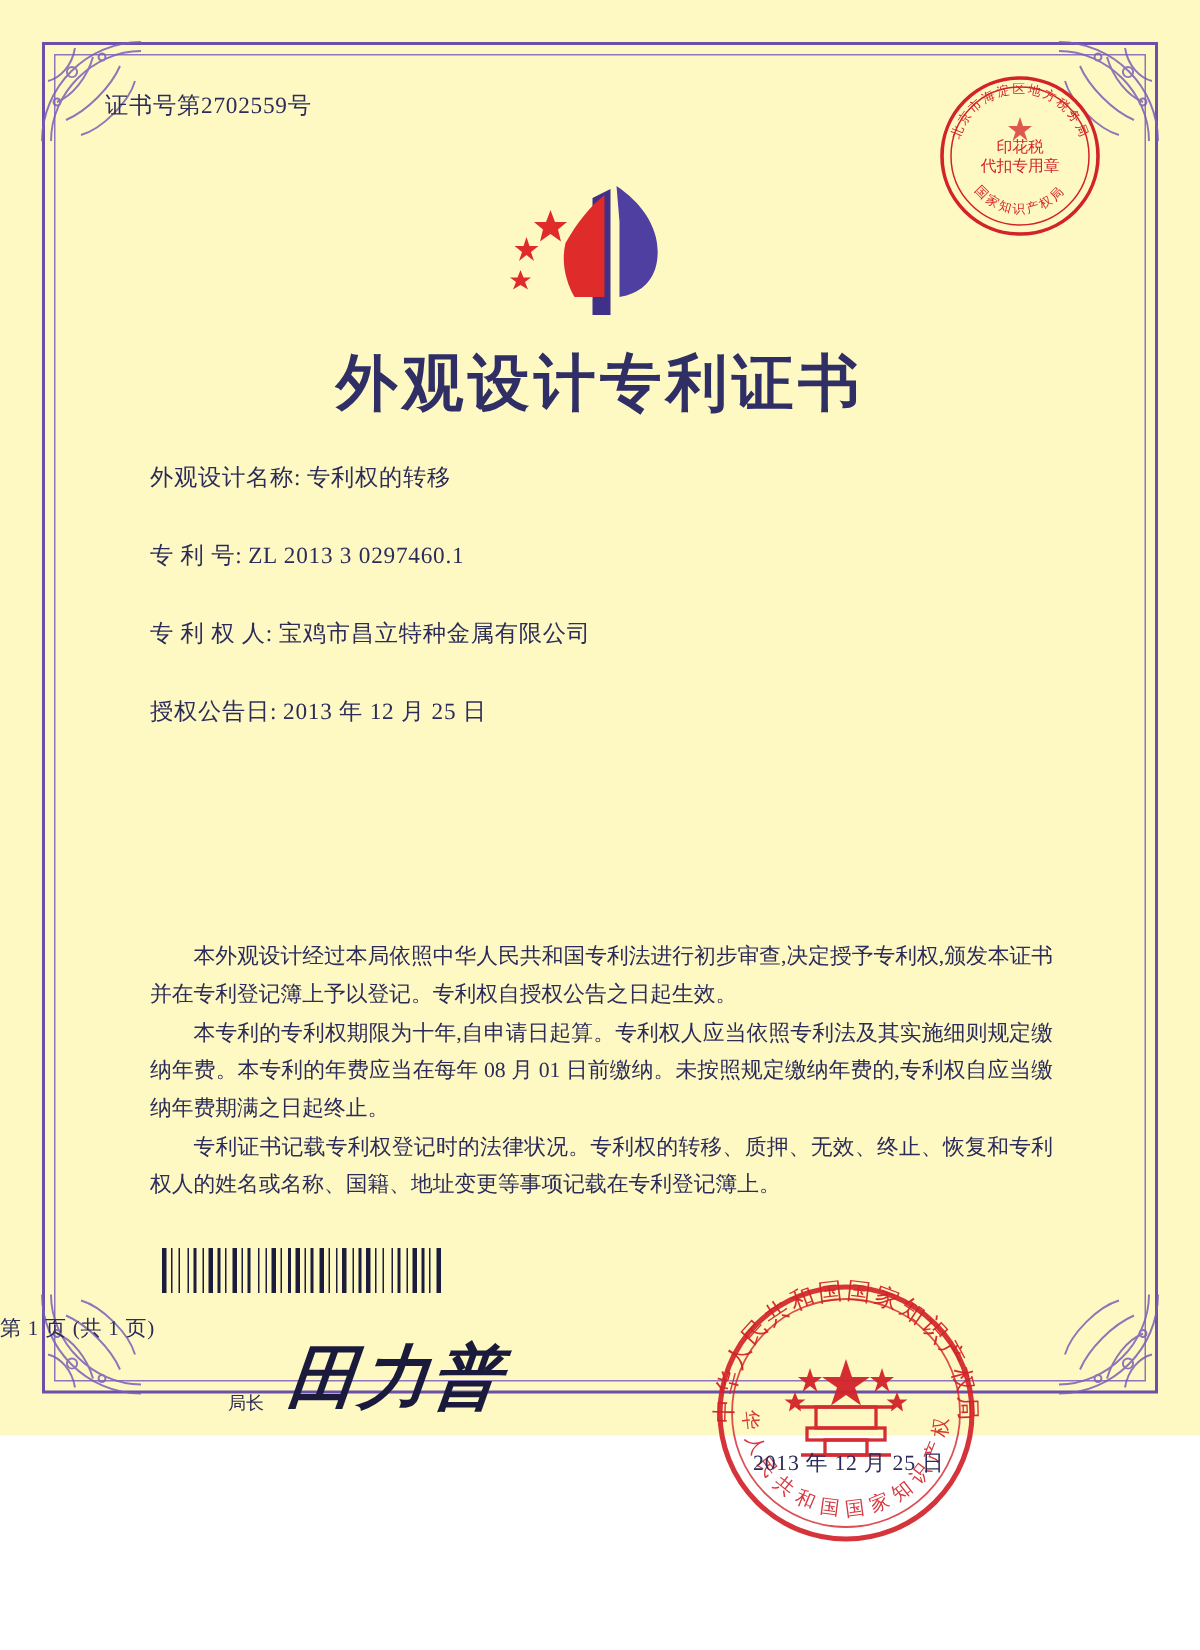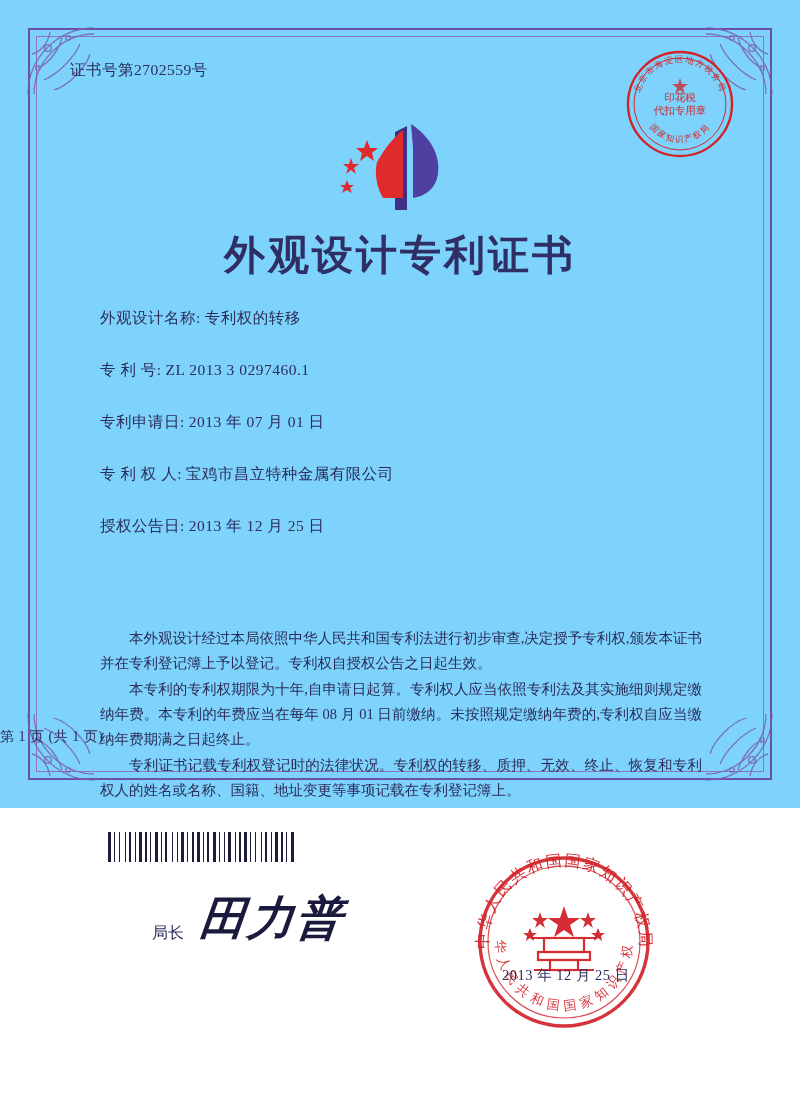--- a/index.html
+++ b/index.html
@@ -11,22 +11,22 @@
     height: 1100px;
     background: #ffffff;
     font-family: "Liberation Serif", serif;
     color: #2a2a55;
     overflow: hidden;
   }
 
   .page {
     position: relative;
     width: 800px;
-    height: 808px;
-    background: #7dd3fc;
+    height: 957px;
+    background: #fef9c3;
   }
 
   
   .border-outer {
     position: absolute;
     left: 28px;
     top: 28px;
     right: 28px;
     bottom: 28px;
     border: 2px solid #6b4fa8;
@@ -141,21 +141,21 @@
 
   
   .sig-row {
     position: absolute;
     left: 152px;
     top: 888px;
     display: flex;
     align-items: flex-end;
   }
   .sig-label {
-    font-size: 16px;
+    font-size: 12px;
     color: #2c2c5a;
     margin-right: 16px;
     padding-bottom: 6px;
   }
   .signature {
     font-family: "Liberation Serif", serif;
     font-size: 46px;
     color: #1a1a3c;
     font-style: italic;
     font-weight: bold;
@@ -291,24 +291,20 @@
     <div class="title">外观设计专利证书</div>
 
     <div class="fields">
       <div class="field">
         <span class="lbl">外观设计名称:</span>
         <span class="val">专利权的转移</span>
       </div>
       <div class="field">
         <span class="lbl">专  利  号:</span>
         <span class="val">ZL 2013 3 0297460.1</span>
-      </div>
-      <div class="field">
-        <span class="lbl">专利申请日:</span>
-        <span class="val">2013 年 07 月 01 日</span>
       </div>
       <div class="field">
         <span class="lbl">专 利 权 人:</span>
         <span class="val">宝鸡市昌立特种金属有限公司</span>
       </div>
       <div class="field">
         <span class="lbl">授权公告日:</span>
         <span class="val">2013 年 12 月 25 日</span>
       </div>
     </div>

